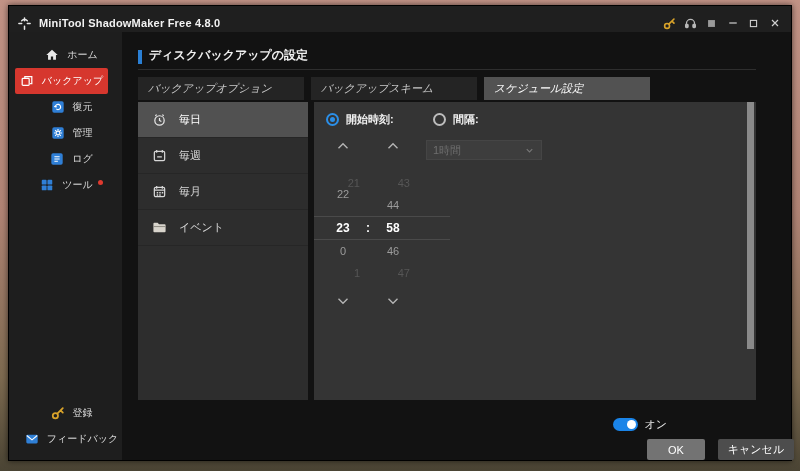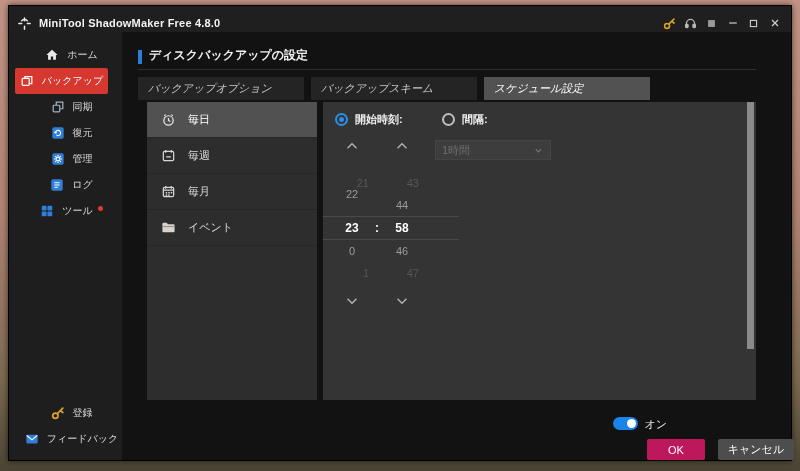--- a/index.html
+++ b/index.html
@@ -34,21 +34,21 @@
   .page-head .bar { width:4px; height:14px; background:#2a7fd4; margin-right:7px; }
   .page-head .txt { color:#f0f0f0; font-size:12px; font-weight:bold; }
   .head-sep { position:absolute; left:16px; top:37px; width:618px; height:1px; background:#2e2e2e; }
   
   .tabs { position:absolute; left:16px; top:45px; display:flex; gap:7px;font-style:italic; }
   .tab { width:166px; height:23px; background:#242424; color:#c9c9c9; font-size:11px;
     display:flex; align-items:center; padding-left:10px; cursor:default; }
   .tab.selected { background:#525252; color:#fff; }
   
   .panel { position:absolute; left:16px; top:70px; width:618px; height:298px; display:flex; }
-  .submenu { width:170px; background:#2d2d2d;margin-left:9px; }
+  .submenu { width:170px; background:#2d2d2d; }
   .sub-item { height:36px; display:flex; align-items:center; padding-left:14px; color:#d8d8d8;
     font-size:11px; border-bottom:1px solid #262626; }
   .sub-item .ic { width:15px; height:15px; margin-right:12px; display:flex; }
   .sub-item.selected { background:#515151; color:#fff; }
   .panel-gap { width:6px; }
   .rightpanel { flex:1; background:#343434; position:relative; }
   
   .radio-row { position:absolute; display:flex; align-items:center; }
   .radio { width:13px; height:13px; border-radius:50%; border:2px solid #bdbdbd; margin-right:7px; flex:0 0 auto; }
   .radio.on { border-color:#2b8fe8; position:relative; }
@@ -62,27 +62,27 @@
   .dropdown .dd-chev { margin-left:auto; display:flex; }
   
   .spin-arrow { position:absolute; width:24px; height:12px; display:flex; align-items:center; justify-content:center; }
   .tp-cell { position:absolute; width:34px; text-align:center; font-size:11px; }
   .tp-dim  { color:#565656;text-align:right; }
   .tp-mid  { color:#9c9c9c; }
   .tp-sel  { color:#ffffff; font-weight:bold; font-size:12px; }
   .tp-sep  { position:absolute; left:0; width:136px; height:1px; background:#4a4a4a; }
   .scroll-thumb { position:absolute; right:2px; top:0; width:7px; height:247px; background:#8a8a8a; }
   
-  .toggle-row { position:absolute; right:124px; top:385px; display:flex; }
+  .toggle-row { position:absolute; right:124px; top:385px; display:flex; align-items:center; }
   .toggle { width:25px; height:13px; border-radius:7px; background:#1a84e8; position:relative; }
   .toggle .knob { position:absolute; right:2px; top:2px; width:9px; height:9px; border-radius:50%; background:#fff; }
   .toggle-label { color:#e8e8e8; font-size:11px; margin-left:6px; }
   .btn { position:absolute; top:407px; height:21px; font-size:11px; color:#fff;
     display:flex; align-items:center; justify-content:center; border-radius:2px; cursor:default; }
-  .btn-ok { left:525px; width:58px; background:#be185d; }
+  .btn-ok { left:525px; width:58px; background:#737373; }
   .btn-cancel { left:596px; width:76px; background:#4d4d4d; }
 </style>
 </head>
 <body>
 
 <div class="window">
 
   <div class="titlebar">
     <svg class="logo" viewBox="0 0 16 16">
       <g fill="none" stroke="#e8e8e8" stroke-width="1.6" stroke-linecap="round">
@@ -145,31 +145,20 @@
       <div class="side-item selected">
         <span class="ic">
           <svg viewBox="0 0 16 16">
               <g fill="none" stroke="#fff" stroke-width="1.4">
                 <rect x="2.5" y="5" width="8" height="8" rx="1"></rect>
                 <path d="M5.5 5 V3 h8 v8 h-2"></path>
               </g>
             </svg>
         </span>
         <span>バックアップ</span>
-      </div>
-      <div class="side-item">
-        <span class="ic">
-          <svg viewBox="0 0 16 16">
-              <g fill="none" stroke="#9db2c4" stroke-width="1.4">
-                <rect x="2.5" y="6" width="7.5" height="7.5" rx="1"></rect>
-                <path d="M6 6 V2.5 h7.5 V10 h-3"></path>
-              </g>
-            </svg>
-        </span>
-        <span>同期</span>
       </div>
       <div class="side-item">
         <span class="ic">
           <svg viewBox="0 0 16 16">
               <rect x="1.5" y="1.5" width="13" height="13" rx="2" fill="#2f7fd6"></rect>
               <path d="M5 8 a3 3 0 1 1 1 2.2 M5 8 l-1.3-1 M5 8 l1.6-.4" fill="none" stroke="#fff" stroke-width="1.3"></path>
             </svg>
         </span>
         <span>復元</span>
       </div>

